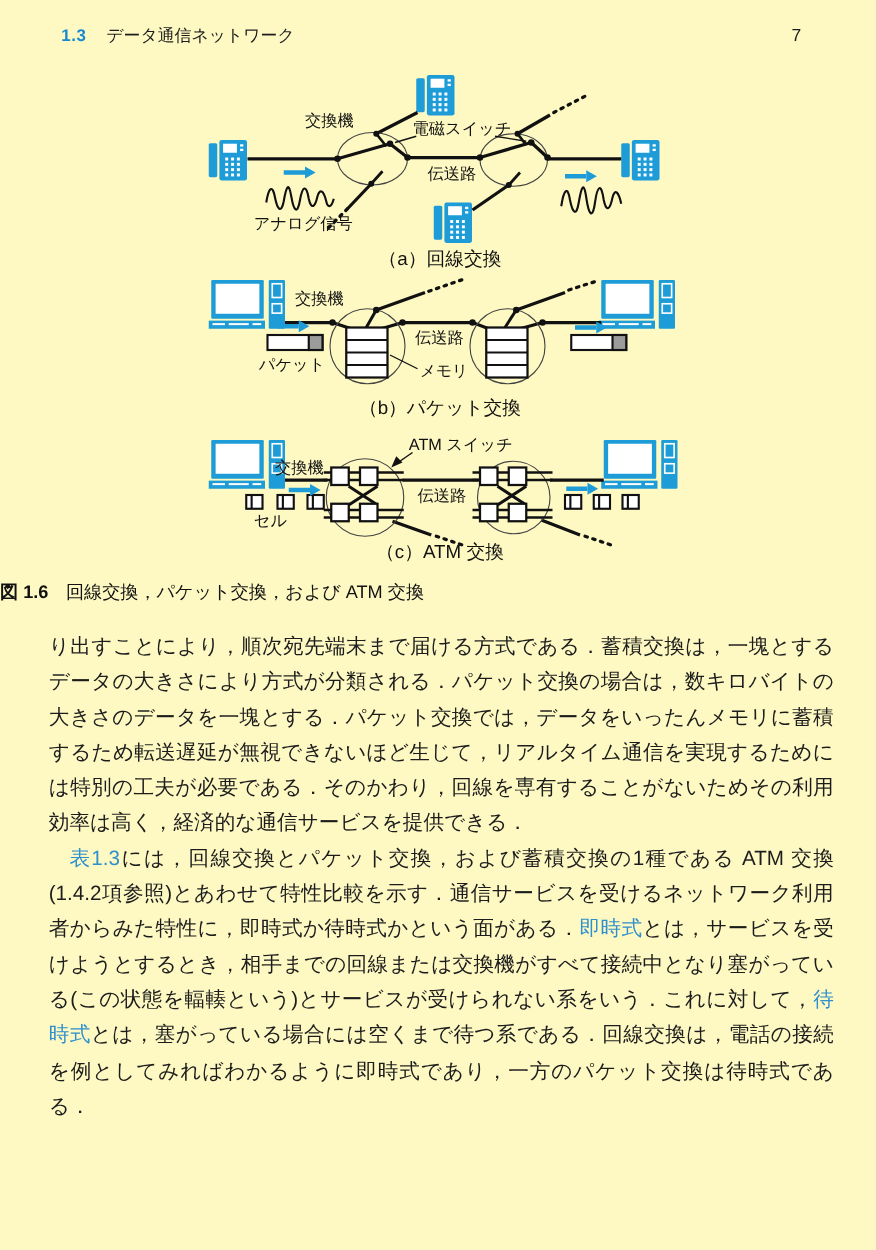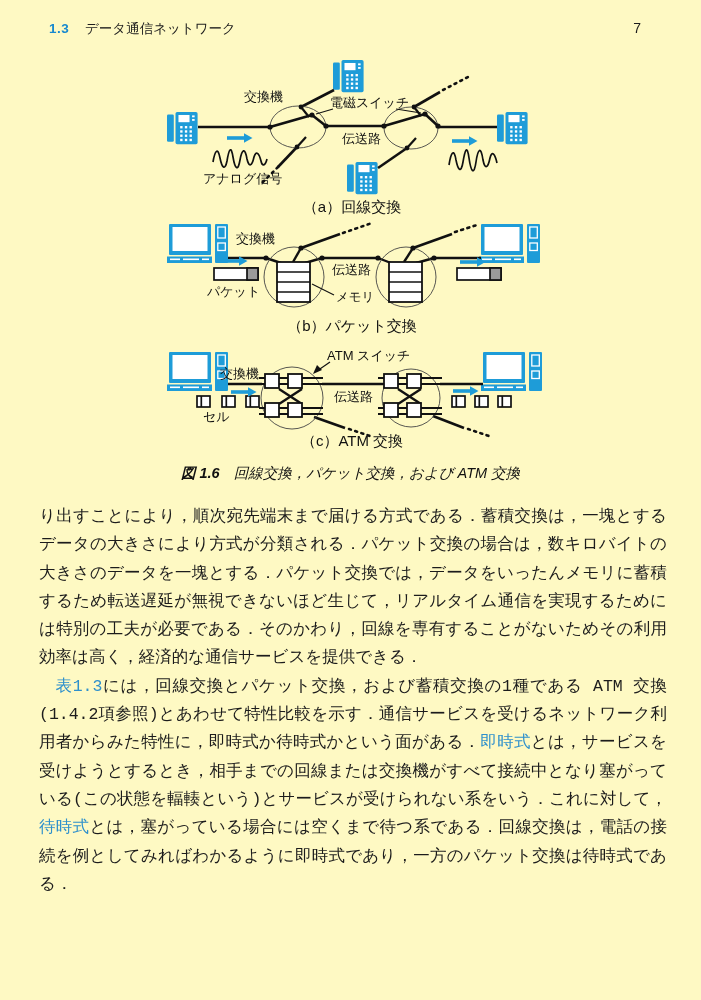--- a/index.html
+++ b/index.html
@@ -10,26 +10,26 @@
   .hdr .num{color:#1789cf;font-weight:bold;letter-spacing:.5px;}
   .hdr .ttl{margin-left:12px;color:#1c1c1c;}
   .hdr .pg{position:absolute;right:8px;top:0;font-size:14px;color:#1c1c1c;}
   
   svg.fig{position:absolute;left:0;top:0;}
   svg.fig text{font-family:"Liberation Sans","DejaVu Sans",sans-serif;fill:#111;}
   .dlabel{font-size:13px;}
   .dlabel-s{font-size:12.5px;}
   .dcap{font-size:15px;}
   
-  .figcap{position:absolute;top:464px;left:0;width:701px;text-align:center;font-size:14.5px;color:#111;font-style:italic;}
+  .figcap{position:absolute;top:464px;left:0;width:701px;text-align:left;font-size:14.5px;color:#111;}
   .figcap .b{font-weight:bold;}
   .figcap .t{margin-left:10px;}
   
   .bodytext{position:absolute;top:503px;left:39px;width:628px;
-            font-family:Liberation Mono, monospace;
+            font-family:Liberation Sans, sans-serif;
             font-size:16.5px;line-height:28.3px;color:#1c1c1c;text-align:justify;}
   .bodytext p{margin:0;}
   .bodytext p.indent{text-indent:1em;}
   .ref{color:#2e90cc;}
 </style>
 </head>
 <body>
 
 <div class="page">
 

